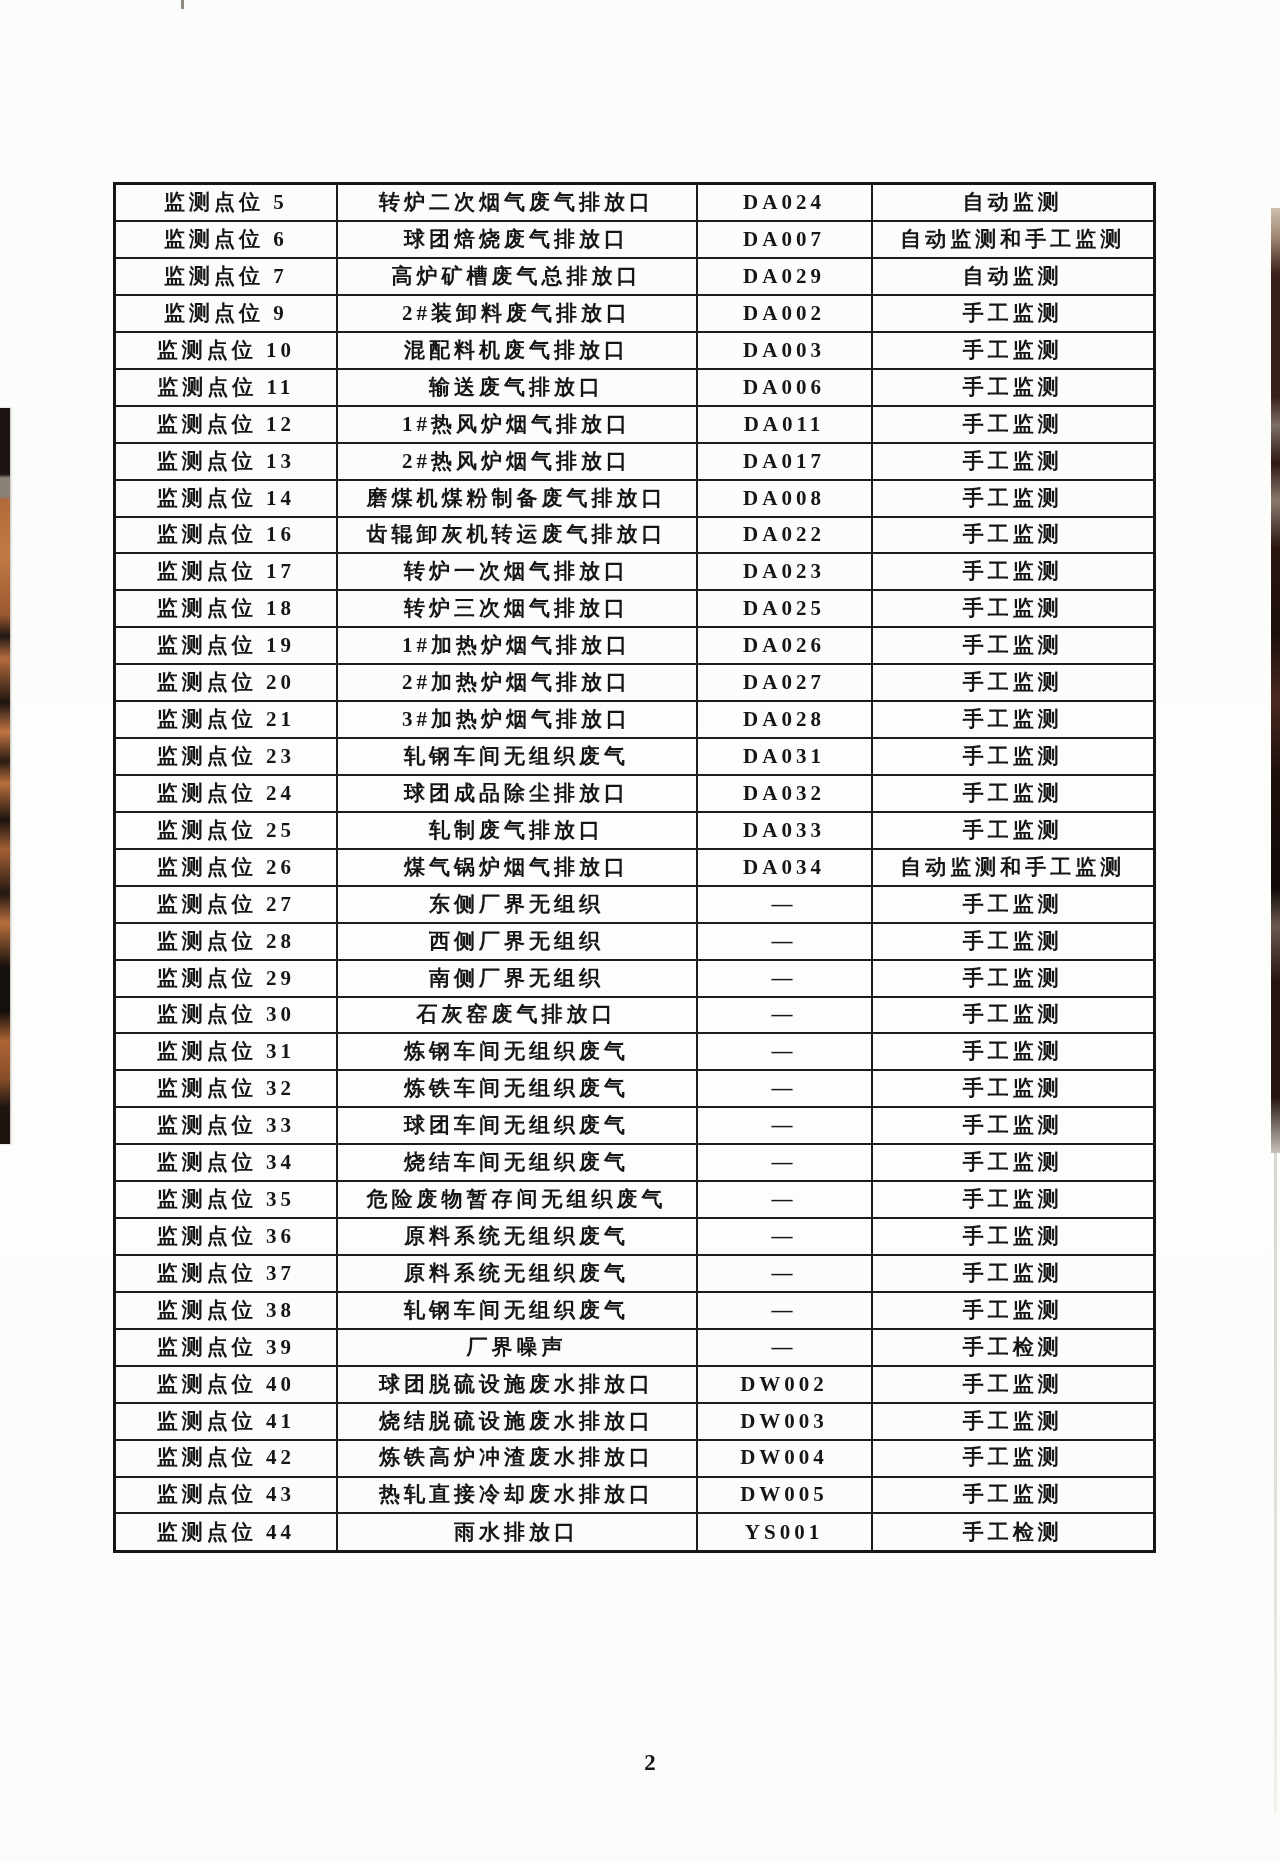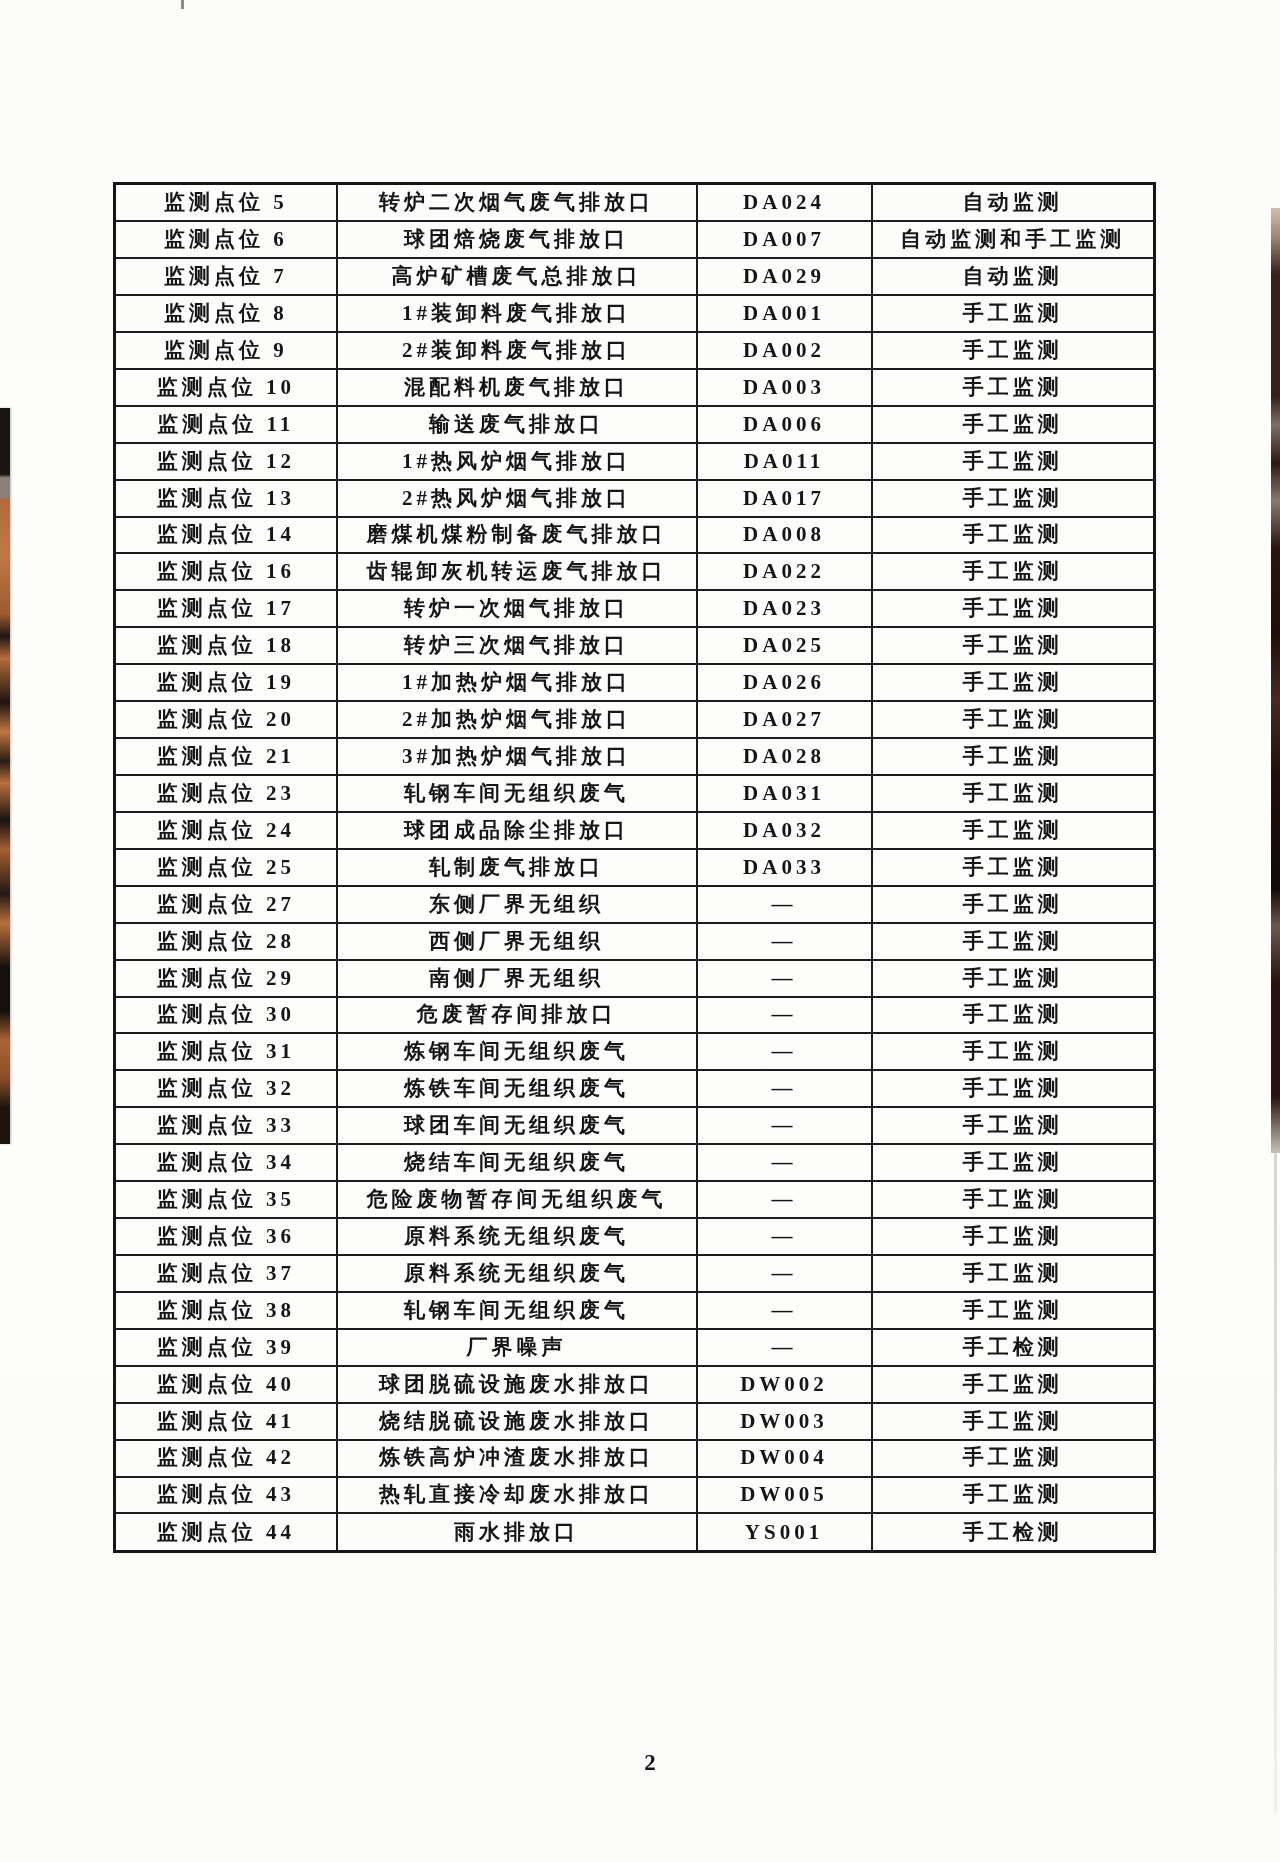--- a/index.html
+++ b/index.html
@@ -100,26 +100,20 @@
       <td class="code-cell">DA007</td>
       <td class="method-cell">自动监测和手工监测</td>
     </tr>
         <tr>
       <td class="point-cell">监测点位 7</td>
       <td class="outlet-cell">高炉矿槽废气总排放口</td>
       <td class="code-cell">DA029</td>
       <td class="method-cell">自动监测</td>
     </tr>
         <tr>
-      <td class="point-cell">监测点位 8</td>
-      <td class="outlet-cell">1#装卸料废气排放口</td>
-      <td class="code-cell">DA001</td>
-      <td class="method-cell">手工监测</td>
-    </tr>
-        <tr>
       <td class="point-cell">监测点位 9</td>
       <td class="outlet-cell">2#装卸料废气排放口</td>
       <td class="code-cell">DA002</td>
       <td class="method-cell">手工监测</td>
     </tr>
         <tr>
       <td class="point-cell">监测点位 10</td>
       <td class="outlet-cell">混配料机废气排放口</td>
       <td class="code-cell">DA003</td>
       <td class="method-cell">手工监测</td>
@@ -196,40 +190,46 @@
       <td class="code-cell">DA032</td>
       <td class="method-cell">手工监测</td>
     </tr>
         <tr>
       <td class="point-cell">监测点位 25</td>
       <td class="outlet-cell">轧制废气排放口</td>
       <td class="code-cell">DA033</td>
       <td class="method-cell">手工监测</td>
     </tr>
         <tr>
+      <td class="point-cell">监测点位 26</td>
+      <td class="outlet-cell">煤气锅炉烟气排放口</td>
+      <td class="code-cell">DA034</td>
+      <td class="method-cell">自动监测和手工监测</td>
+    </tr>
+        <tr>
       <td class="point-cell">监测点位 27</td>
       <td class="outlet-cell">东侧厂界无组织</td>
       <td class="code-cell">—</td>
       <td class="method-cell">手工监测</td>
     </tr>
         <tr>
       <td class="point-cell">监测点位 28</td>
       <td class="outlet-cell">西侧厂界无组织</td>
       <td class="code-cell">—</td>
       <td class="method-cell">手工监测</td>
     </tr>
         <tr>
       <td class="point-cell">监测点位 29</td>
       <td class="outlet-cell">南侧厂界无组织</td>
       <td class="code-cell">—</td>
       <td class="method-cell">手工监测</td>
     </tr>
         <tr>
       <td class="point-cell">监测点位 30</td>
-      <td class="outlet-cell">危废暂存间排放口</td>
+      <td class="outlet-cell">石灰窑废气排放口</td>
       <td class="code-cell">—</td>
       <td class="method-cell">手工监测</td>
     </tr>
         <tr>
       <td class="point-cell">监测点位 31</td>
       <td class="outlet-cell">炼钢车间无组织废气</td>
       <td class="code-cell">—</td>
       <td class="method-cell">手工监测</td>
     </tr>
         <tr>

